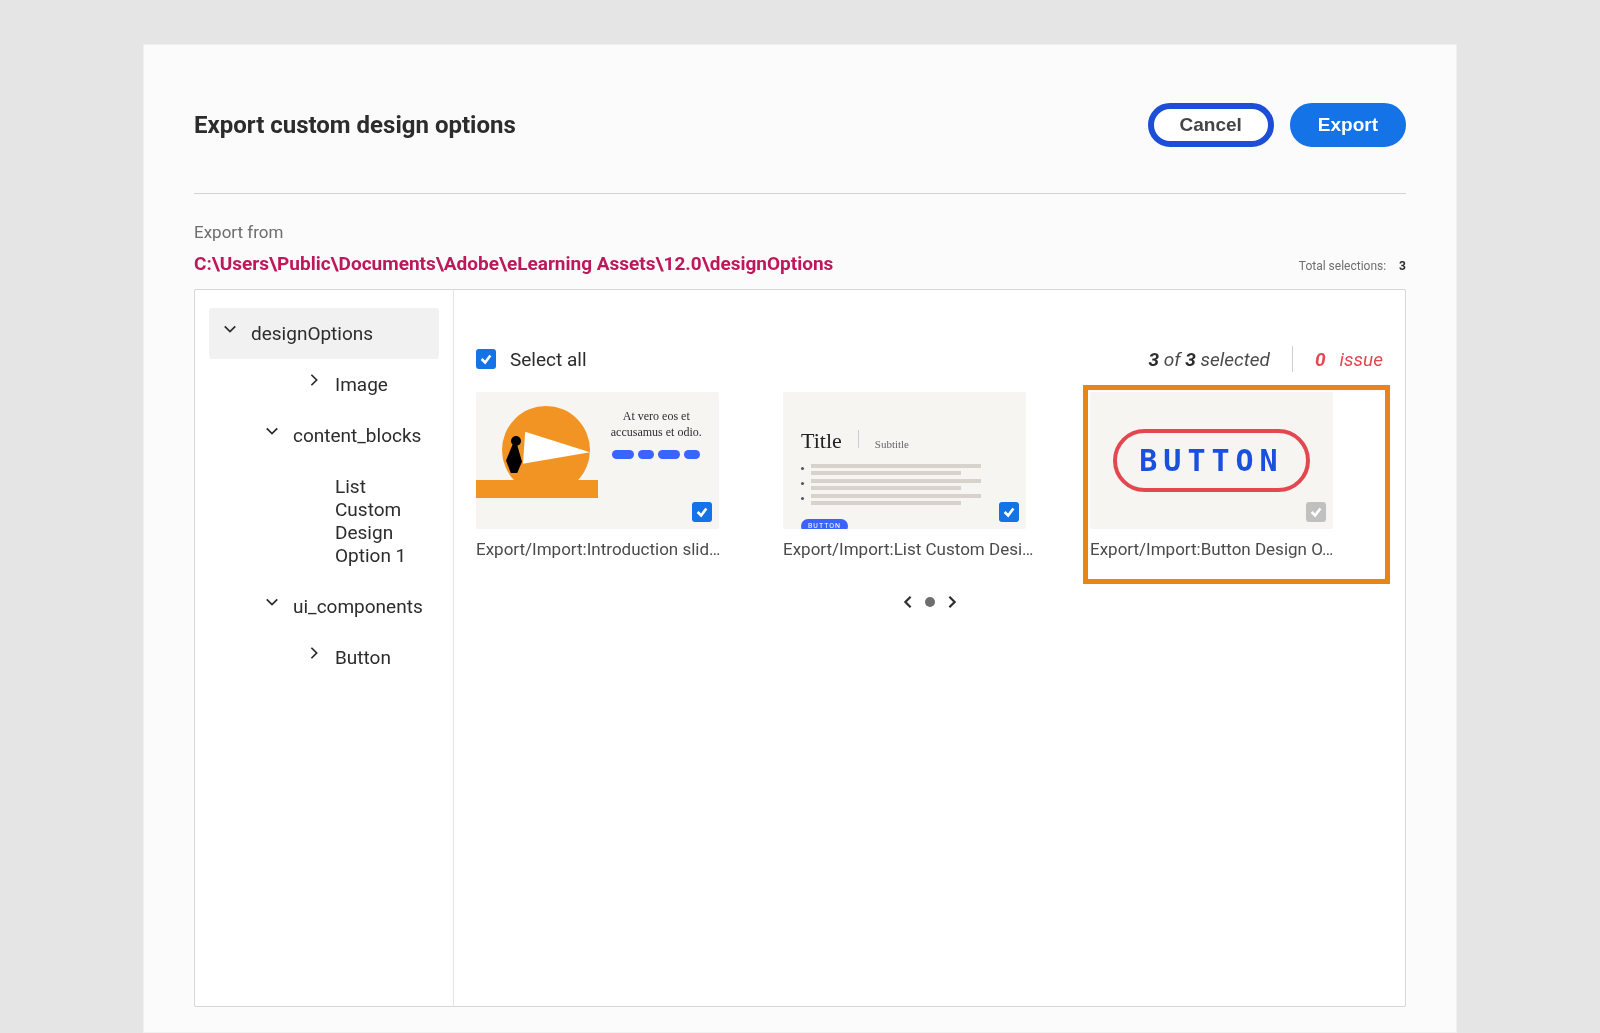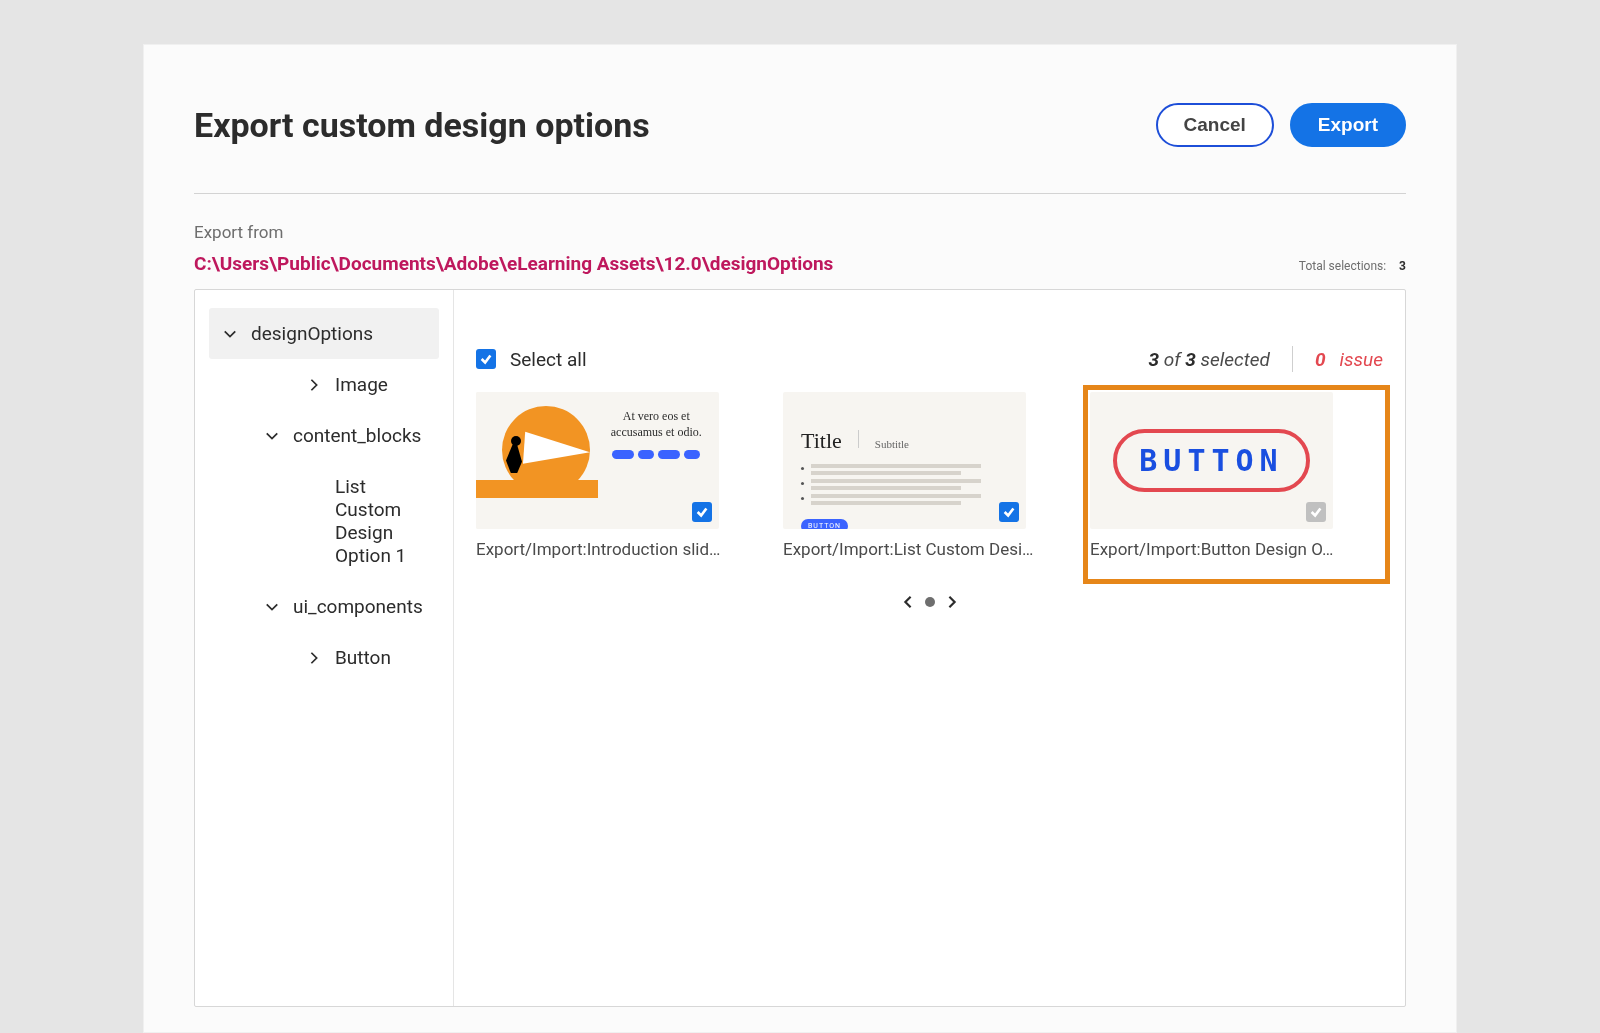--- a/index.html
+++ b/index.html
@@ -20,39 +20,39 @@
     min-height: 989px;
     border: 1px solid #f0f0f0;
   }
   .header-row {
     display: flex;
     justify-content: space-between;
     align-items: center;
     margin-bottom: 46px;
   }
   .title {
-    font-size: 34px;
+    font-size: 24px;
     font-weight: 700;
     color: #2c2c2c;
   }
   .buttons { display: flex; gap: 16px; }
   .btn {
     height: 44px;
     padding: 0 26px;
     border-radius: 22px;
     font-size: 19px;
     font-weight: 600;
     cursor: pointer;
     display: inline-flex;
     align-items: center;
     justify-content: center;
   }
   .btn-outline {
     background: #fff;
-    border: 2px solid #1d4ed8;
+    border: 6px solid #1d4ed8;
     color: #444;
   }
   .btn-primary {
     background: #1473e6;
     border: 2px solid #1473e6;
     color: #fff;
   }
   .divider {
     border: none;
     border-top: 1px solid #d3d3d3;
@@ -90,21 +90,21 @@
     display: flex;
     min-height: 718px;
   }
   .sidebar {
     width: 424px;
     border-right: 1px solid #e5e5e5;
     padding: 18px 14px 18px 14px;
   }
   .tree-row {
     display: flex;
-    align-items: center;
+    align-items: flex-start;
     gap: 12px;
     padding: 14px 12px;
     font-size: 19px;
     color: #2c2c2c;
     cursor: pointer;
     border-radius: 3px;
   }
   .tree-row.selected {
     background: #f1f1f1;
   }

